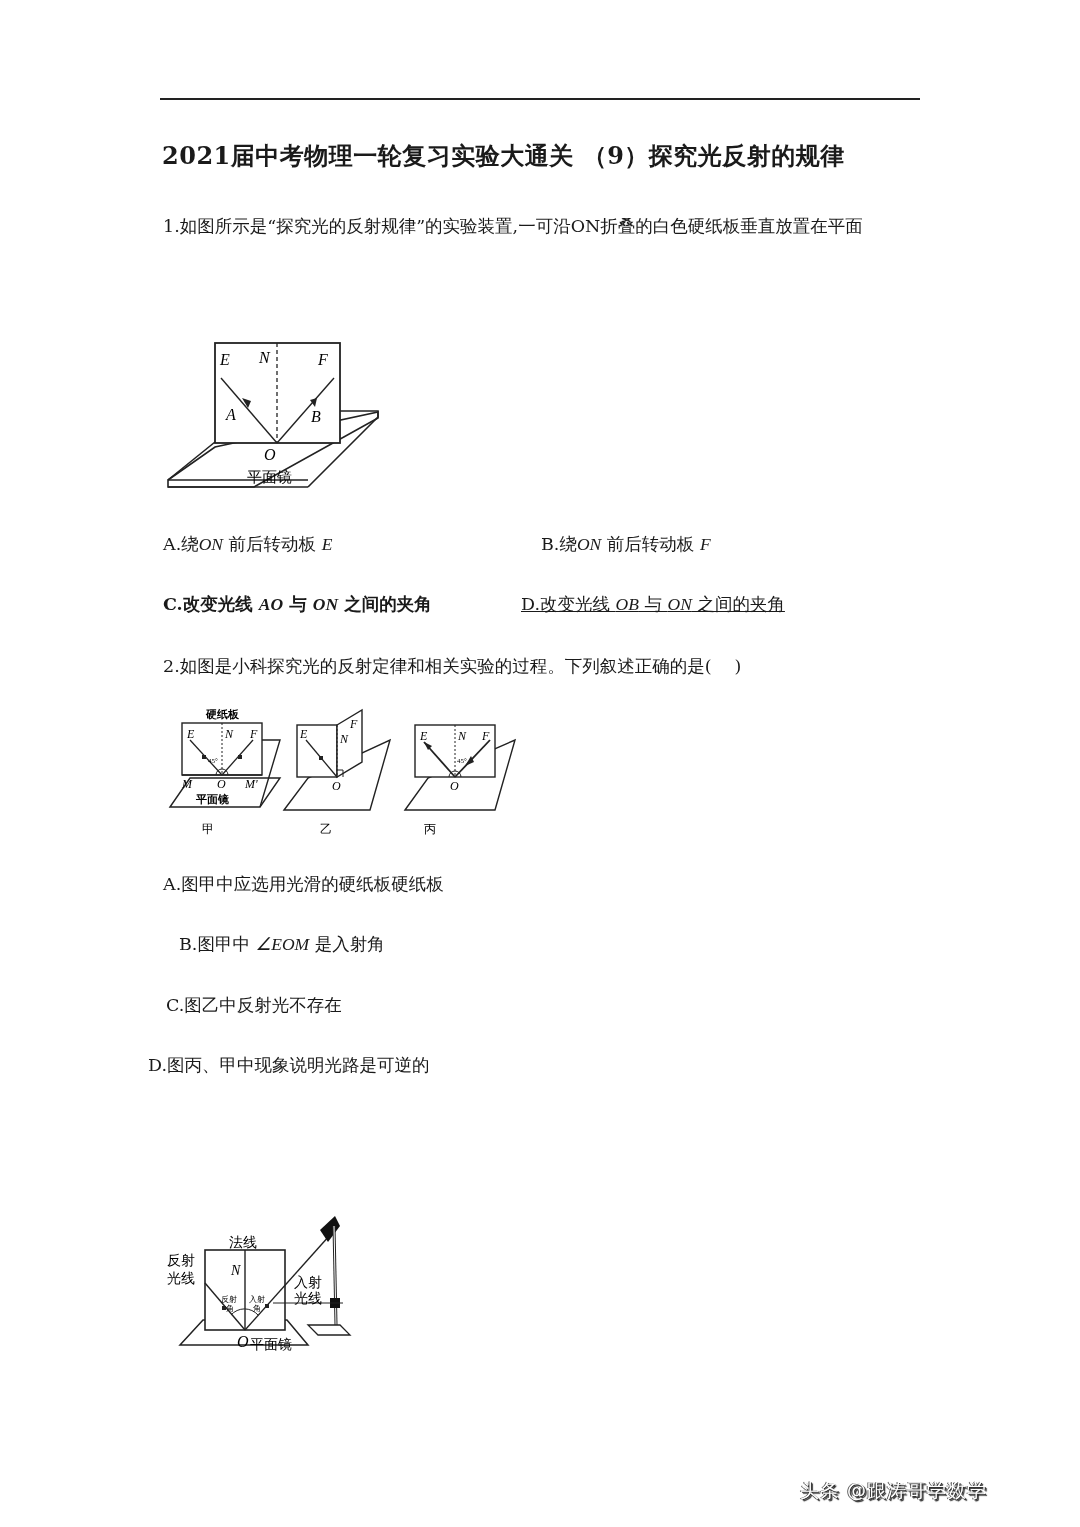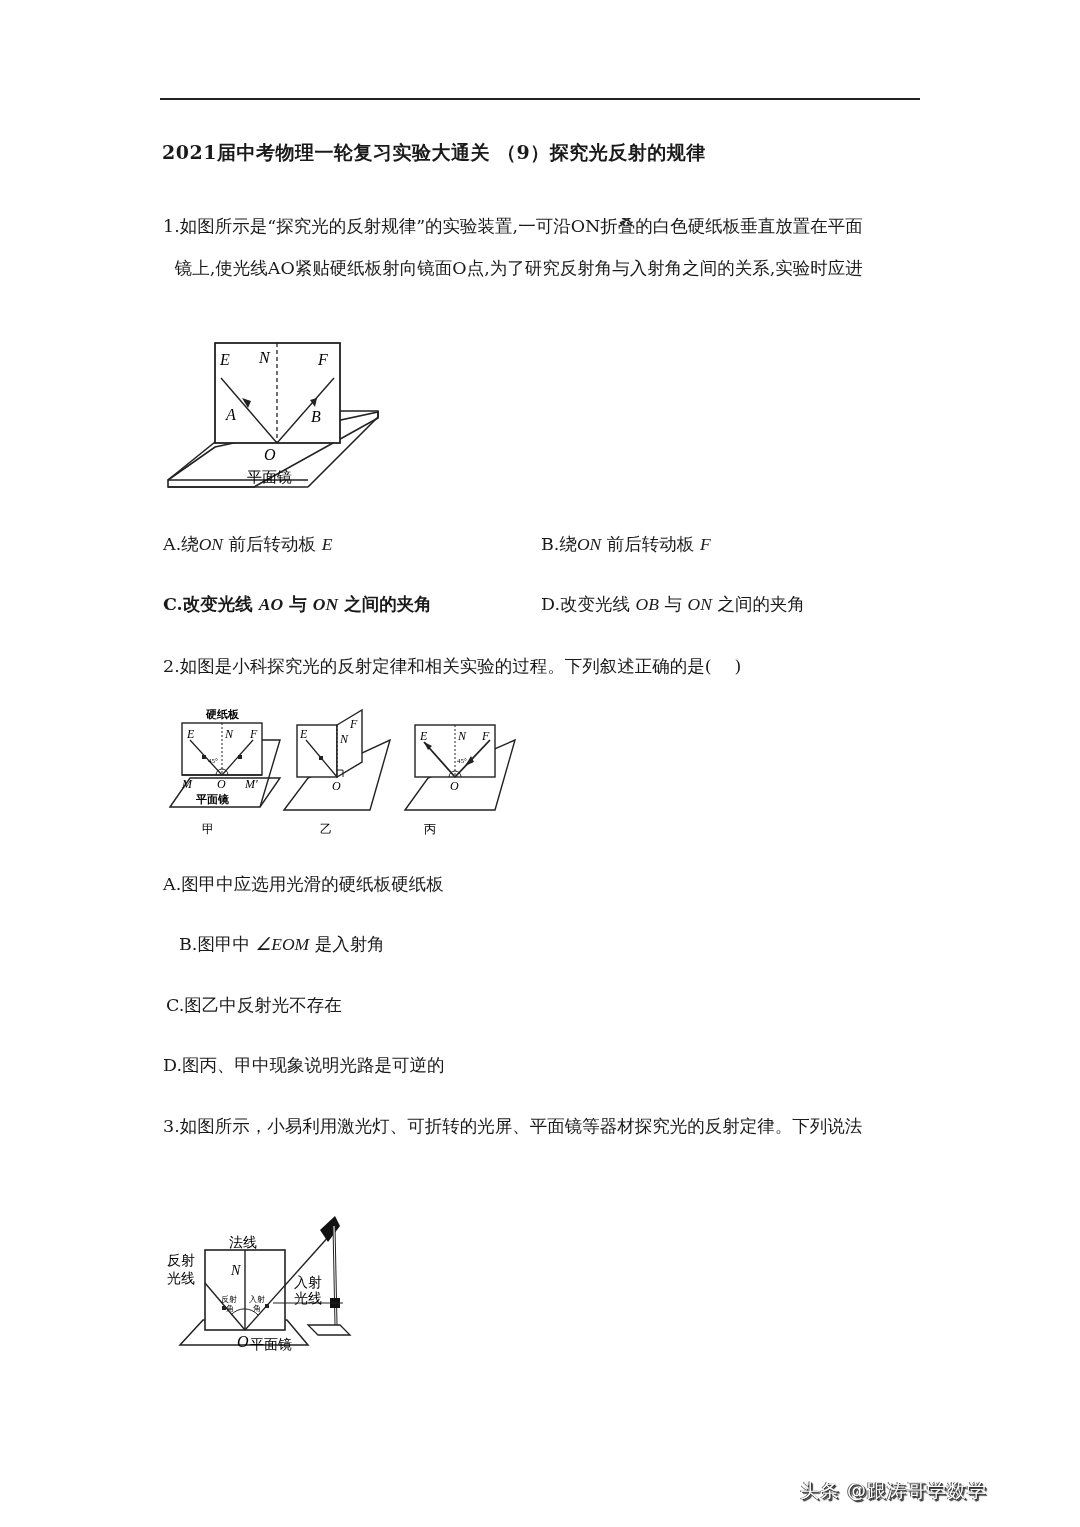--- a/index.html
+++ b/index.html
@@ -1,38 +1,37 @@
 <!DOCTYPE html>
 <html><head>
   <meta charset="utf-8">
   <style>
     html, body { margin: 0; padding: 0; background: #ffffff; }
     body { width: 1080px; height: 1527px; position: relative; overflow: hidden;
            font-family: "DejaVu Serif", "Liberation Serif", serif; color: #1a1a1a; }
     .rule { position: absolute; left: 160px; top: 98px; width: 760px; height: 2px; background: #222; }
-    .title { position: absolute; left: 162px; top: 140px; font-size: 19px; font-weight: bold; letter-spacing: 0.5px; white-space: nowrap; }
+    .title { position: absolute; left: 162px; top: 140px; font-size: 24px; font-weight: bold; letter-spacing: 0.5px; white-space: nowrap; }
     .para { position: absolute; left: 163px; font-size: 17.5px; line-height: 42px; white-space: nowrap; }
     .opt { position: absolute; font-size: 17.5px; white-space: nowrap; }
     i.m { font-family: "Liberation Serif", serif; font-style: italic; }
     svg { position: absolute; overflow: visible; }
     svg text { font-family: "Liberation Serif", serif; }
     svg text.cn { font-family: "DejaVu Sans", sans-serif; font-style: normal; }
     .watermark { position: absolute; left: 800px; top: 1478px; font-family: "DejaVu Sans", sans-serif;
                  font-size: 19px; color: #ffffff; letter-spacing: 1px;
                  text-shadow: 1px 1px 0 #333, -1px 0 0 #555, 2px 2px 1px #222; white-space: nowrap; }
   </style>
 </head>
 <body>
 
 <div class="rule"></div>
 <div class="title">2021届中考物理一轮复习实验大通关 （9）探究光反射的规律</div>
 
 <div class="para" style="top:205px;text-align:right;">
   <div><span>1.</span><span>如图所示是“探究光的反射规律”的实验装置,一可沿ON折叠的白色硬纸板垂直放置在平面</span></div>
-  <div>镜上,使光线AO紧贴硬纸板射向镜面O点,为了研究反射角与入射角之间的关系,实验时应进</div>
 </div>
 
 <svg style="left:160px;top:335px;" width="230" height="165" viewBox="0 0 230 165">
 
   <polygon points="8,145 55,112 218,77 218,83 94,152 8,152" fill="#fff" stroke="#222" stroke-width="1.6"></polygon>
   <line x1="55" y1="112" x2="218" y2="77" stroke="#fff" stroke-width="0"></line>
   <polygon points="8,145 162,145 218,77" fill="none" stroke="none"></polygon>
   <polyline points="8,145 55,107" fill="none" stroke="#222" stroke-width="1.6"></polyline>
   <polyline points="180,76 218,76 218,82 148,152" fill="none" stroke="#222" stroke-width="1.6"></polyline>
   <line x1="8" y1="145" x2="148" y2="145" stroke="#222" stroke-width="1.6"></line>
@@ -55,21 +54,21 @@
 
 <div class="opt" style="left:163px;top:532px;">
   <span>A.</span><span>绕</span><i class="m">ON</i><span> 前后转动板 </span><i class="m">E</i>
 </div>
 <div class="opt" style="left:541px;top:532px;">
   <span>B.</span><span>绕</span><i class="m">ON</i><span> 前后转动板 </span><i class="m">F</i>
 </div>
 <div class="opt" style="left:163px;top:592px;font-weight:bold;">
   <span>C.</span><span>改变光线 </span><i class="m">AO</i><span> 与 </span><i class="m">ON</i><span> 之间的夹角</span>
 </div>
-<div class="opt" style="left:541px;top:592px;">
+<div class="opt" style="left:521px;top:592px;text-decoration:underline;">
   <span>D.</span><span>改变光线 </span><i class="m">OB</i><span> 与 </span><i class="m">ON</i><span> 之间的夹角</span>
 </div>
 
 <div class="para" style="top:645px;">
   <div><span>2.</span><span>如图是小科探究光的反射定律和相关实验的过程。下列叙述正确的是(　 )</span></div>
 </div>
 
 <svg style="left:160px;top:700px;" width="370" height="145" viewBox="0 0 370 145">
 
   <g>
@@ -130,26 +129,25 @@
 
 <div class="opt" style="left:163px;top:872px;">
   <span>A.</span><span>图甲中应选用光滑的硬纸板硬纸板</span>
 </div>
 <div class="opt" style="left:163px;top:932px;margin-left:16px;">
   <span>B.</span><span>图甲中 </span><i class="m">∠EOM</i><span> 是入射角</span>
 </div>
 <div class="opt" style="left:166px;top:993px;">
   <span>C.</span><span>图乙中反射光不存在</span>
 </div>
-<div class="opt" style="left:163px;top:1053px;text-align:right;">
+<div class="opt" style="left:148px;top:1053px;text-align:right;">
   <span>D.</span><span>图丙、甲中现象说明光路是可逆的</span>
 </div>
 
 <div class="para" style="top:1105px;">
-  <div><span>3.</span><span>如图所示，小易利用激光灯、可折转的光屏、平面镜等器材探究光的反射定律。下列说法</span></div>
 </div>
 
 <svg style="left:160px;top:1190px;" width="210" height="175" viewBox="0 0 210 175">
 
   <polygon points="20,155 43,130 127,130 148,155" fill="#fff" stroke="#222" stroke-width="1.5"></polygon>
 
   <rect x="45" y="60" width="80" height="80" fill="#fff" stroke="#222" stroke-width="1.6"></rect>
   <line x1="85" y1="60" x2="85" y2="140" stroke="#222" stroke-width="1.4"></line>
   <line x1="45" y1="93" x2="85" y2="140" stroke="#222" stroke-width="1.4"></line>
   <line x1="85" y1="140" x2="170" y2="45" stroke="#222" stroke-width="1.4"></line>

